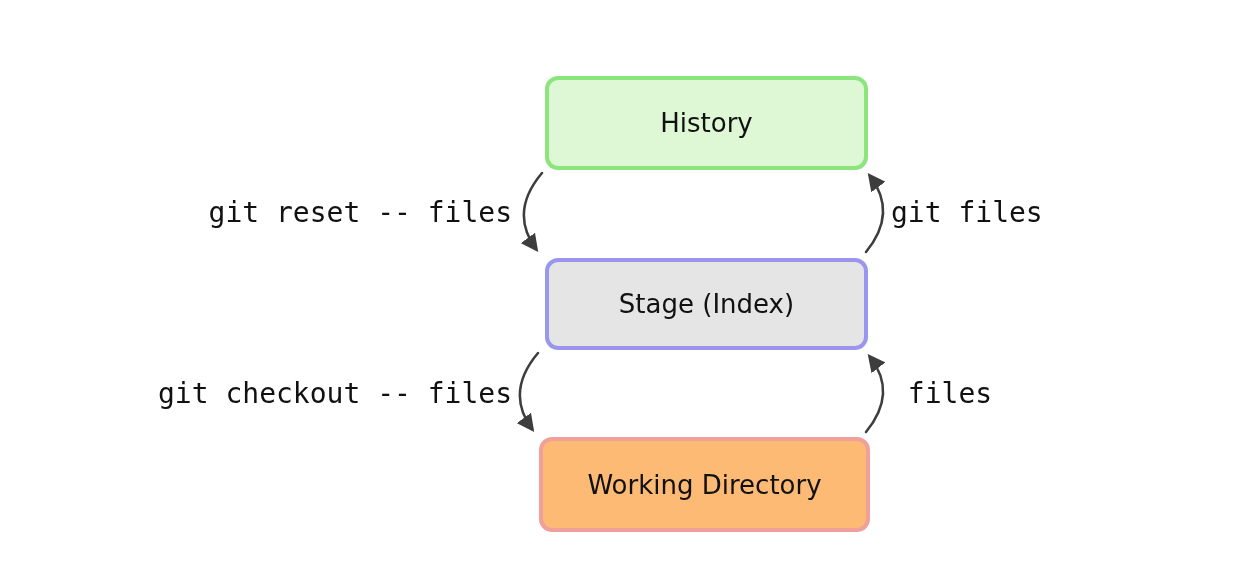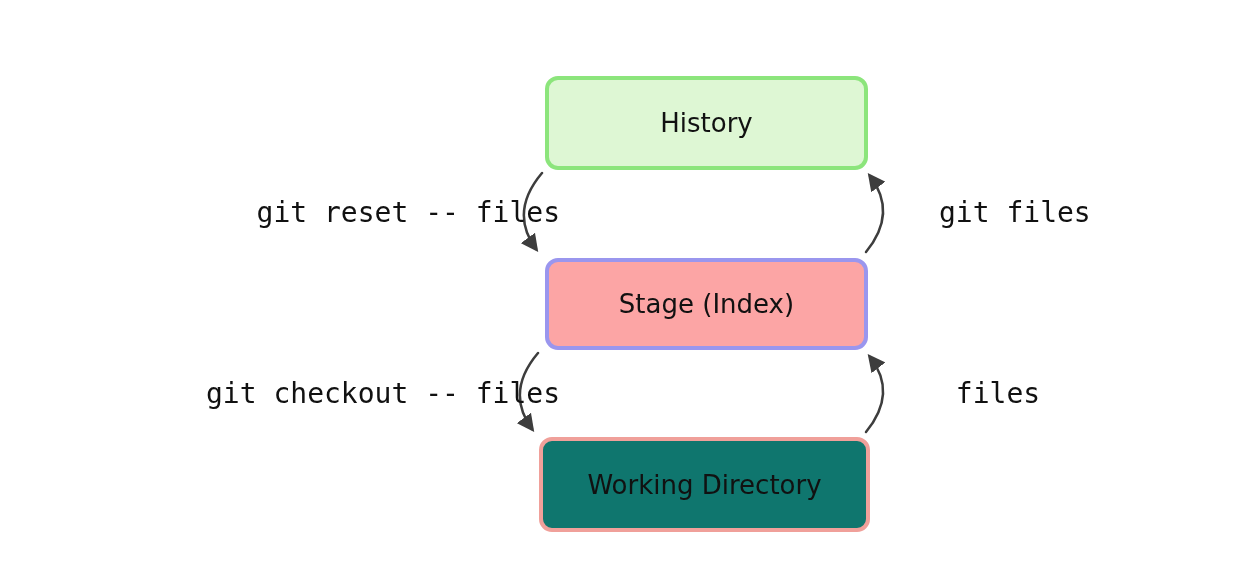--- a/index.html
+++ b/index.html
@@ -37,21 +37,20 @@
   .node-stage     { left: 545px; top: 258px; width: 323px; height: 92px; }
   .node-working   { left: 539px; top: 437px; width: 331px; height: 95px; }
   .edge-label {
     position: absolute;
     display: flex;
     align-items: center;
     font-family: "DejaVu Sans Mono", monospace;
     font-size: 28px;
     color: #111111;
     white-space: pre;
-    padding-left: 48px;
   }
   .edge-label.left  { left: 0; width: 512px; justify-content: flex-end; }
   .edge-label.right { left: 891px; }
   .edge-label.upper { top: 196px; }
   .edge-label.lower { top: 377px; }
   .edge-label .arg { }
   .edge-label .arg:not(:empty) { margin-left: 1ch; }
 </style>
 </head>
 <body>
@@ -67,25 +66,25 @@
     <path d="M 542 173 Q 509 212 536 249" fill="none" stroke-width="2.5" stroke-linecap="round" marker-end="url(#arrowhead)" style="stroke: rgb(61, 61, 61);"></path>
     <path d="M 866 252 Q 898 213 870 176" fill="none" stroke-width="2.5" stroke-linecap="round" marker-end="url(#arrowhead)" style="stroke: rgb(61, 61, 61);"></path>
     <path d="M 538 353 Q 505 392 532 429" fill="none" stroke-width="2.5" stroke-linecap="round" marker-end="url(#arrowhead)" style="stroke: rgb(61, 61, 61);"></path>
     <path d="M 866 432 Q 898 393 870 357" fill="none" stroke-width="2.5" stroke-linecap="round" marker-end="url(#arrowhead)" style="stroke: rgb(61, 61, 61);"></path>
   </svg>
 
   <div class="node node-history" style="background-color: rgb(222, 247, 212); border-color: rgb(140, 229, 124);">
     <span>History</span>
   </div>
 
-  <div class="node node-stage" style="background-color: #fca5a5; border-color: rgb(154, 150, 238);">
+  <div class="node node-stage" style="background-color: #e5e5e5; border-color: rgb(154, 150, 238);">
     <span>Stage (Index)</span>
   </div>
 
-  <div class="node node-working" style="background-color: #0f766e; border-color: rgb(240, 160, 154);">
+  <div class="node node-working" style="background-color: #fdba74; border-color: rgb(240, 160, 154);">
     <span>Working Directory</span>
   </div>
 
   <div class="edge-label left upper"><span class="cmd">git reset --</span><span class="arg">files</span></div>
 
   <div class="edge-label right upper"><span class="cmd">git files</span><span class="arg"></span></div>
 
   <div class="edge-label left lower"><span class="cmd">git checkout --</span><span class="arg">files</span></div>
 
   <div class="edge-label right lower"><span class="arg">files</span></div>

